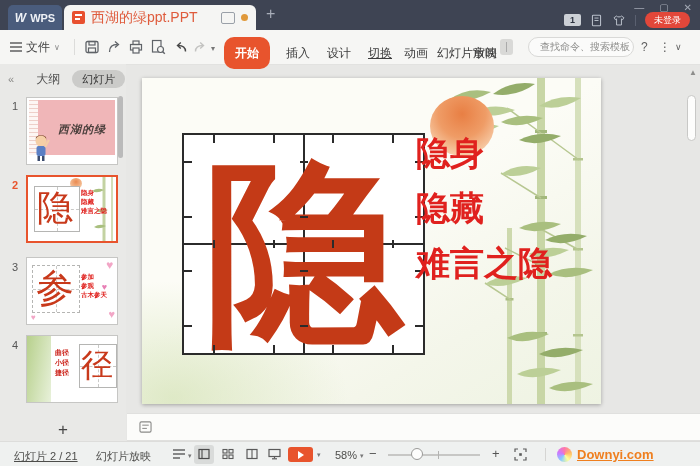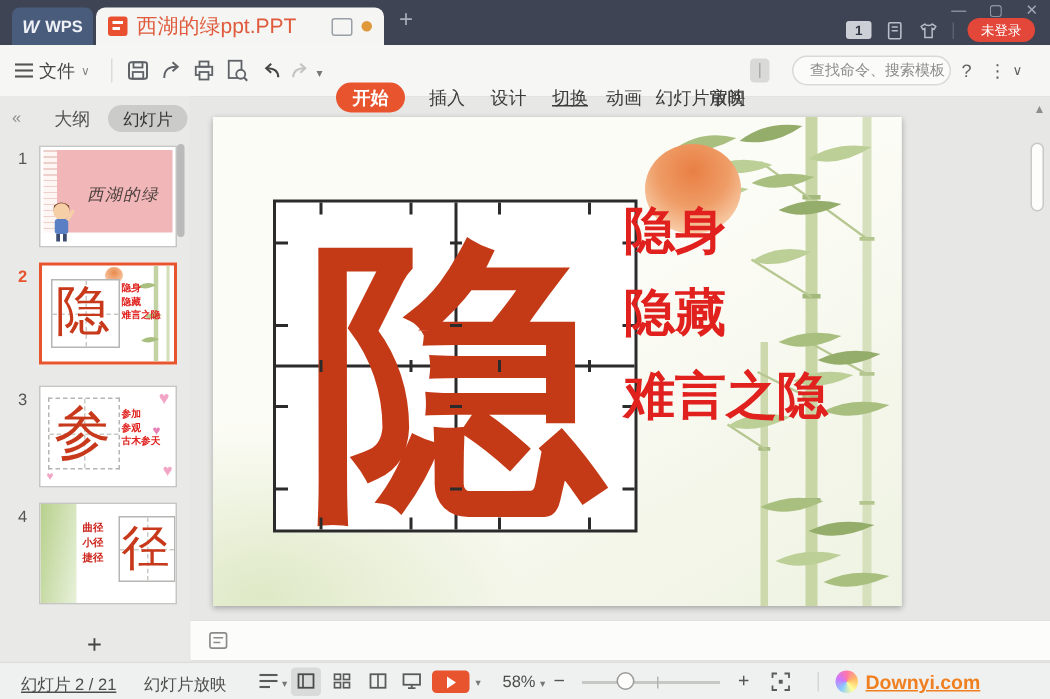--- a/index.html
+++ b/index.html
@@ -28,21 +28,21 @@
   .tb-divider{width:1px;height:11px;background:#5a6070;}
   .login-pill{height:16px;padding:0 9px;border-radius:8px;background:#e2473a;color:#fff;
               font-size:9px;display:flex;align-items:center;}
 
   
   .ribbon{position:absolute;left:0;top:30px;width:700px;height:34px;background:#f6f6f4;border-bottom:1px solid #e2e2e0;}
   .file-menu{position:absolute;left:10px;top:0;height:34px;display:flex;align-items:center;gap:4px;color:#454545;font-size:12px;}
   .v-div{position:absolute;top:9px;width:1px;height:16px;background:#dcdcda;}
   .qicon{position:absolute;top:9px;width:16px;height:16px;}
   .qcaret{position:absolute;top:14px;font-size:8px;color:#777;}
-  .rtab{position:absolute;top:25px;height:20px;display:flex;align-items:center;font-size:12px;color:#3c3c3c;white-space:nowrap;}
+  .rtab{position:absolute;top:7px;height:32px;display:flex;align-items:center;font-size:12px;color:#3c3c3c;white-space:nowrap;}
   .rtab.active{background:#e8542d;color:#fff;border-radius:10px;padding:0 11px;font-weight:bold;}
   .mini-btn{position:absolute;left:500px;top:9px;width:13px;height:16px;background:#d9d9d7;border-radius:3px;}
   .mini-btn:before{content:"";position:absolute;left:6px;top:3px;width:1px;height:10px;background:#aaa;}
   .searchbox{position:absolute;left:528px;top:7px;width:106px;height:20px;border:1px solid #d9d9d7;background:#fbfbfa;
              border-radius:10px;display:flex;align-items:center;gap:4px;padding:0 7px;box-sizing:border-box;}
   .searchbox span{font-size:10px;color:#8d8d8b;white-space:nowrap;font-family:Liberation Serif, serif;}
   .ricon{position:absolute;top:10px;color:#5f5f5f;font-size:12px;}
 
   
   .sidebar{position:absolute;left:0;top:64px;width:126px;height:352px;background:#e9e9e7;}
@@ -232,21 +232,21 @@
 
   <div class="sidebar">
     <div class="sb-head">
       <span class="sb-collapse">«</span>
       <span class="sb-outline">大纲</span>
       <span class="sb-slides-pill">幻灯片</span>
     </div>
     <div class="sb-scroll"></div>
 
     <span class="thumb-num" style="top:36px;">1</span>
-    <div class="thumb" style="top:33px;">
+    <div class="thumb" style="top:33px;font-weight:bold;">
       <div class="t1-pink"></div>
       <div class="t1-strip"></div>
       <div class="t1-title">西湖的绿</div>
       <svg width="20" height="30" viewBox="0 0 20 30" style="position:absolute;left:4px;bottom:2px;">
         <circle cx="10" cy="9" r="5.5" fill="#f6cfa6"></circle>
         <path d="M4.5 9 A5.5 5.5 0 0 1 15.5 9 L15 5 Q10 1 5 5 Z" fill="#7a4a28"></path>
         <rect x="5.5" y="14" width="9" height="10" rx="2" fill="#5b7fc4"></rect>
         <line x1="14" y1="15" x2="18" y2="8" stroke="#f6cfa6" stroke-width="2"></line>
         <rect x="6.5" y="24" width="2.5" height="5" fill="#3c4c6e"></rect>
         <rect x="11" y="24" width="2.5" height="5" fill="#3c4c6e"></rect>

